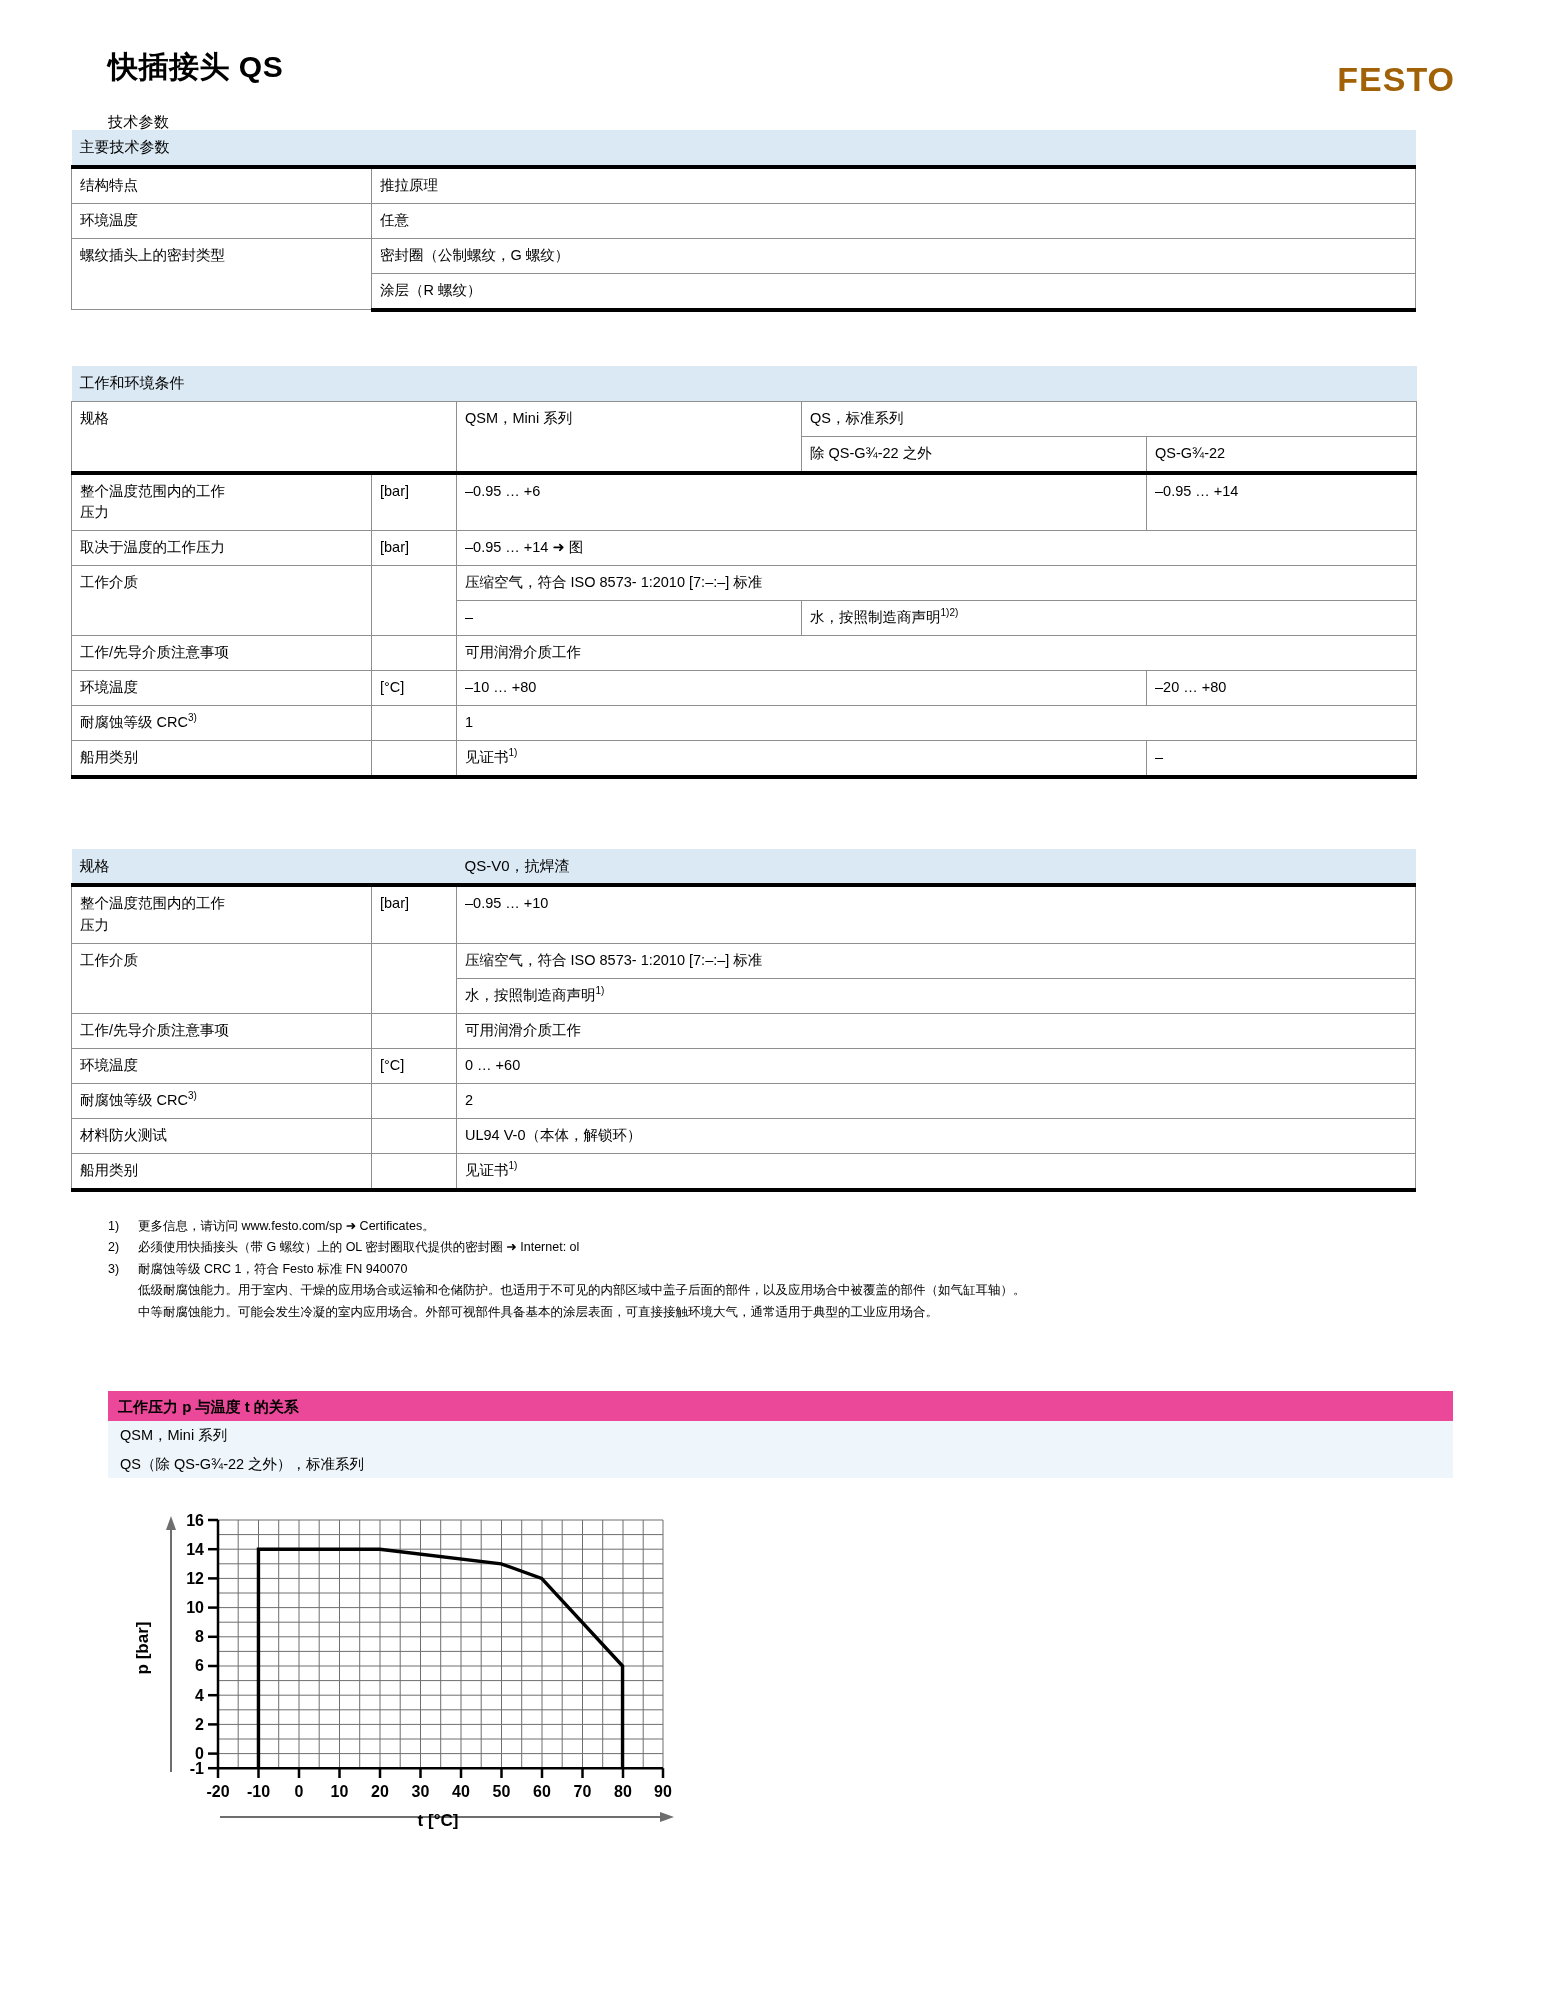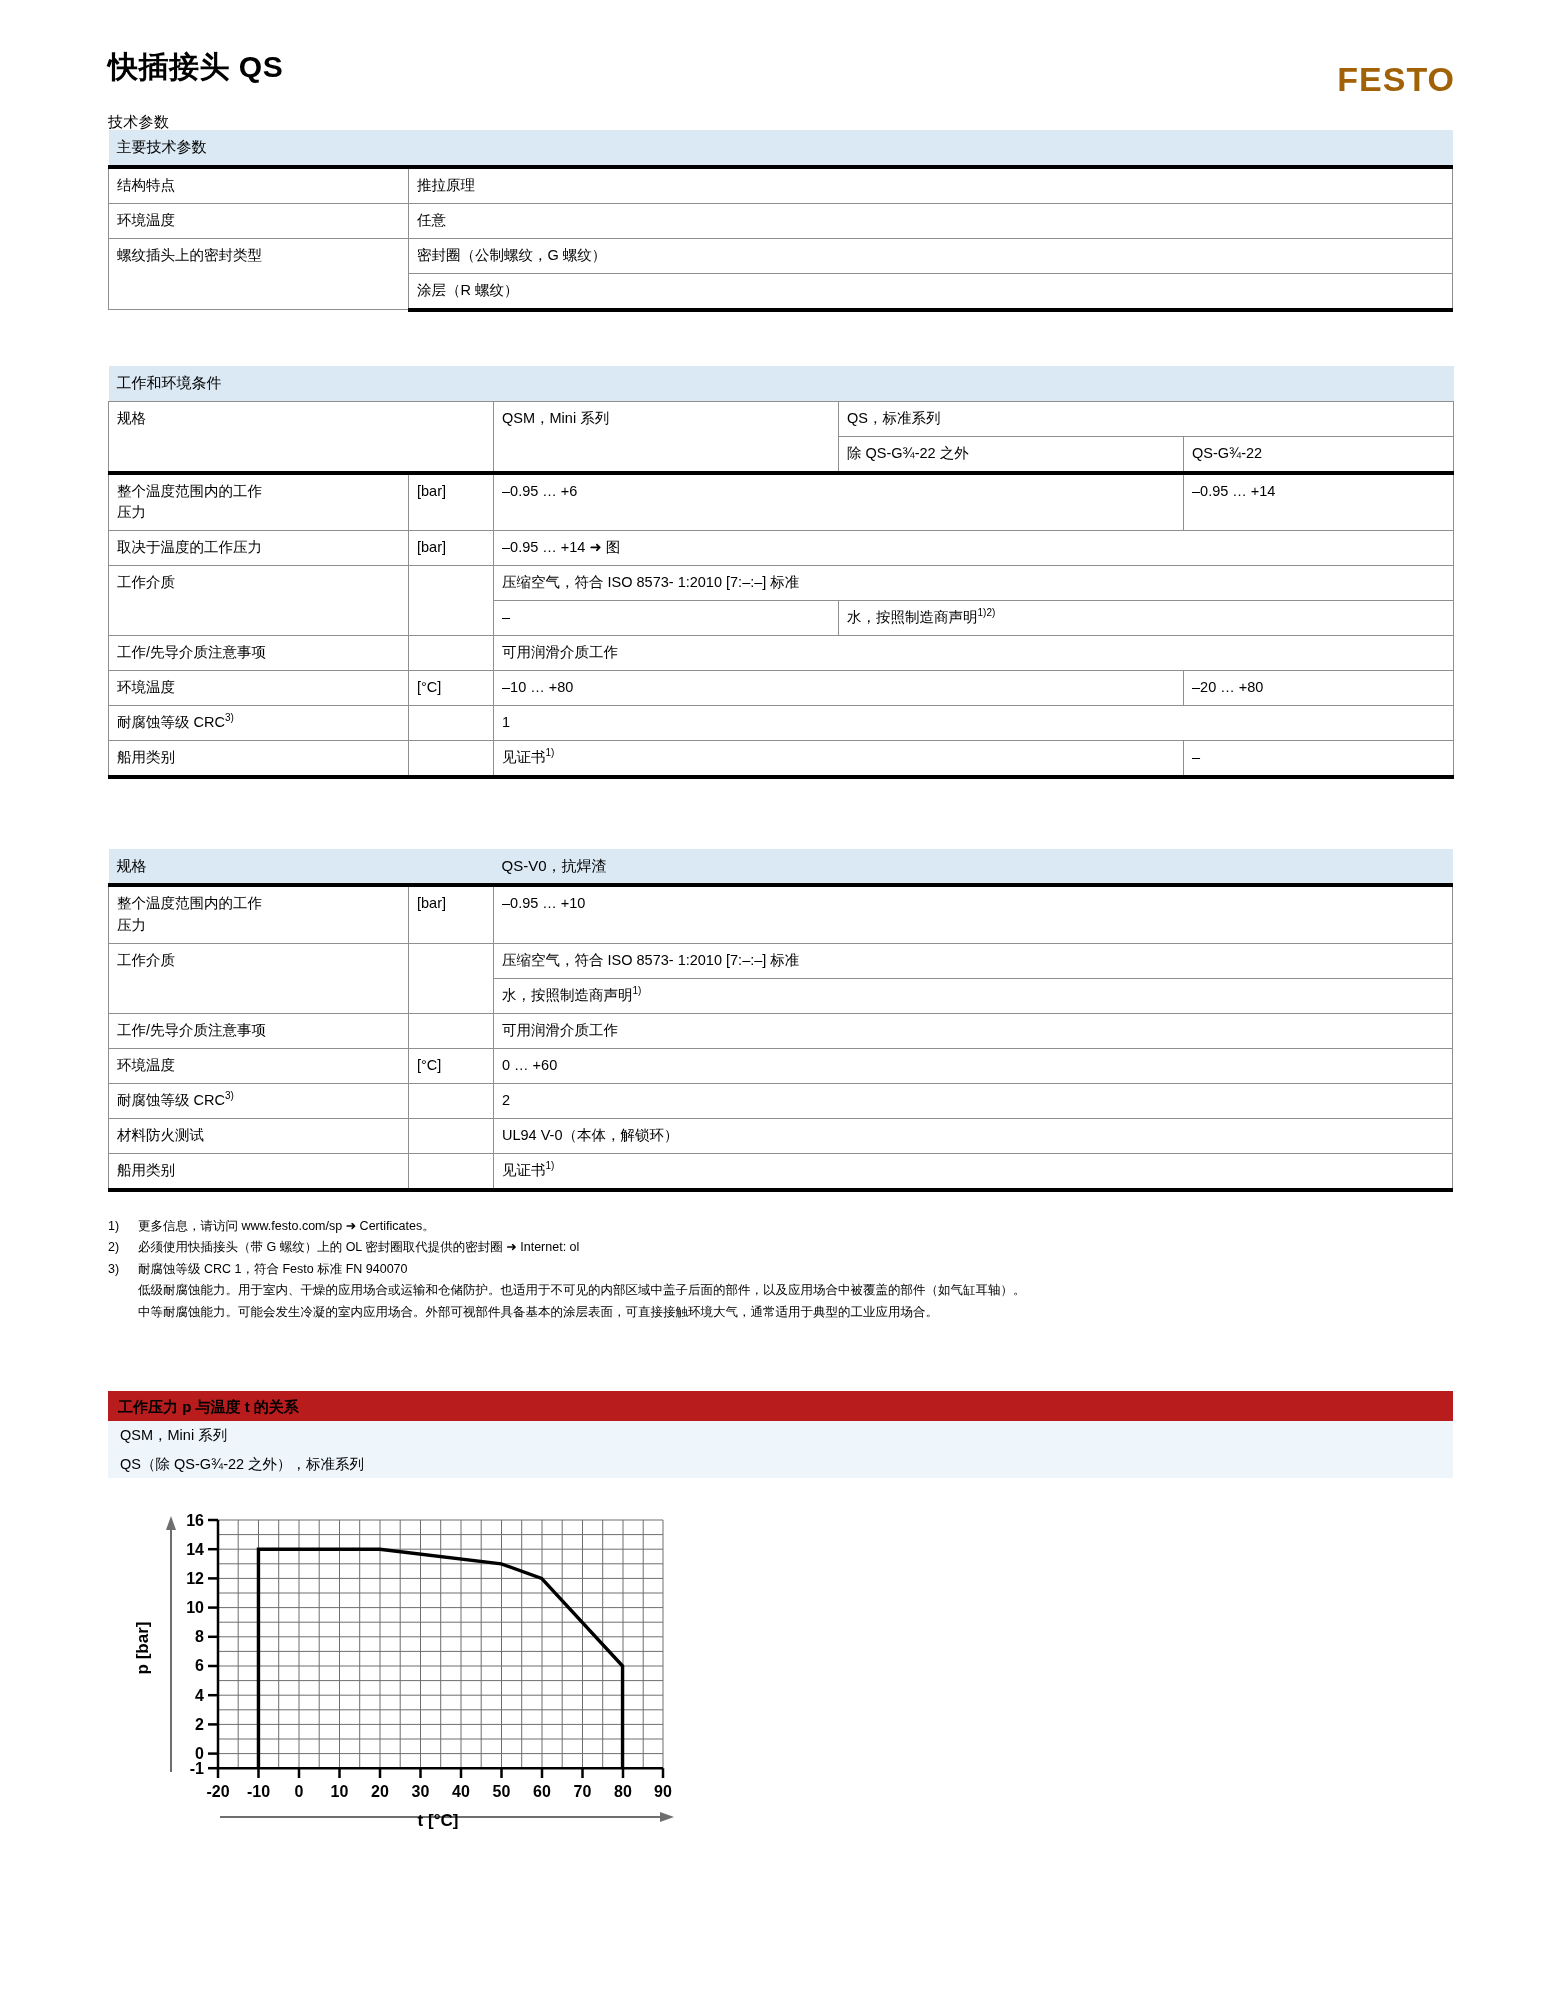--- a/index.html
+++ b/index.html
@@ -42,21 +42,21 @@
     right: 100px;
     top: 60px;
     font-size: 34px;
     font-weight: bold;
     letter-spacing: 1px;
     color: #a16207;
     font-family: "Liberation Sans", sans-serif;
   }
 
   
-  .tbl-wrap { padding: 0 100px 0 108px; }
+  .tbl-wrap { padding: 0 100px 0 71px; }
 
   table.dt {
     width: 1345px;
     border-collapse: collapse;
     table-layout: fixed;
     font-size: 14.5px;
     margin-bottom: 0;
   }
   table.dt td, table.dt th {
     border: 1px solid #8f8f8f;
@@ -95,21 +95,21 @@
   .fn-row { display: flex; align-items: flex-start; }
   .fn-num { width: 30px; flex: 0 0 30px; }
   .fn-txt { flex: 1; }
   .fn-sub { padding-left: 30px; }
 
   
   .chart-head {
     width: 1345px;
     margin-left: 108px;
     margin-top: 68px;
-    background: #b91c1c;
+    background: #ec4899;
     padding: 7px 10px 4px 10px;
     font-weight: bold;
     font-size: 15px;
   }
   .chart-sub {
     width: 1345px;
     margin-left: 108px;
     background: #eef5fb;
     padding: 3px 10px 3px 12px;
     font-size: 14.5px;

